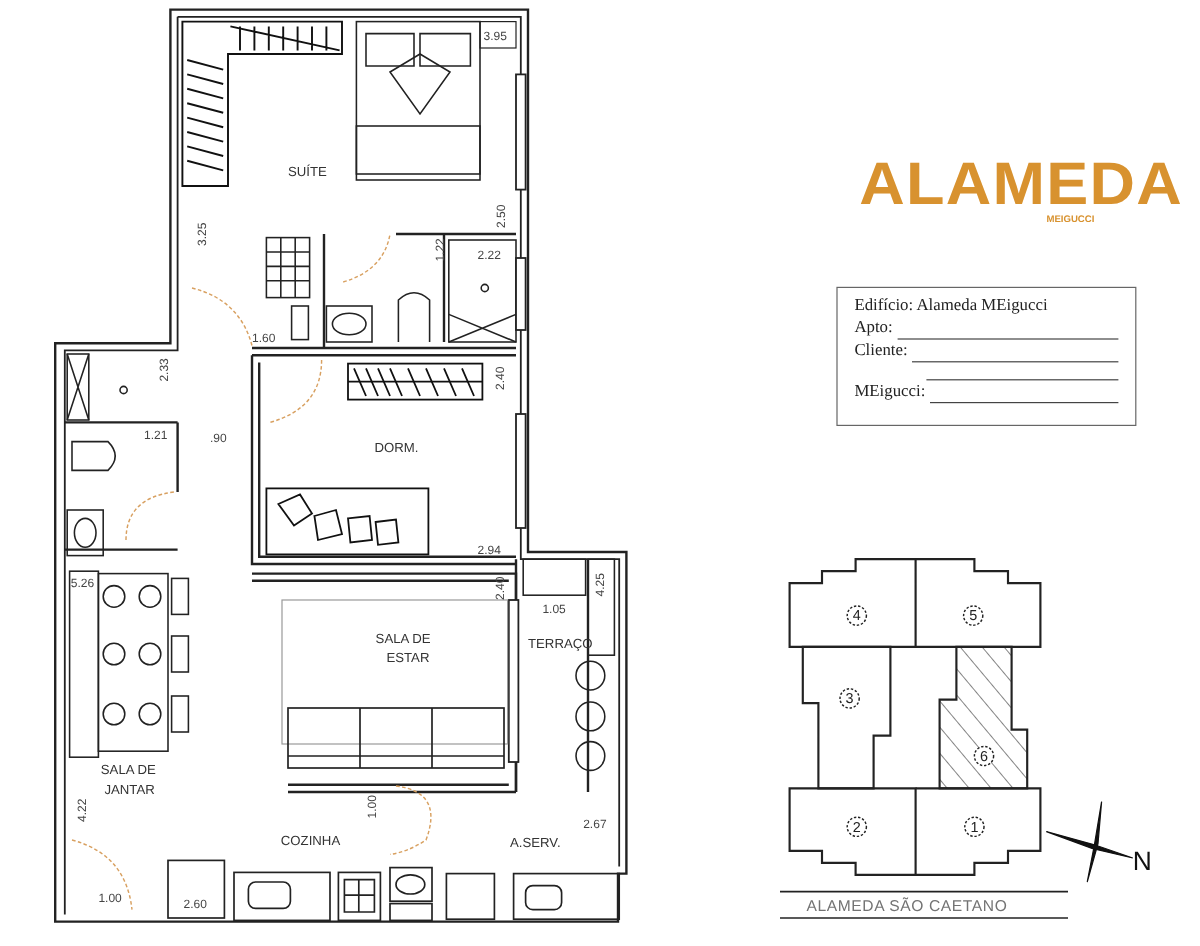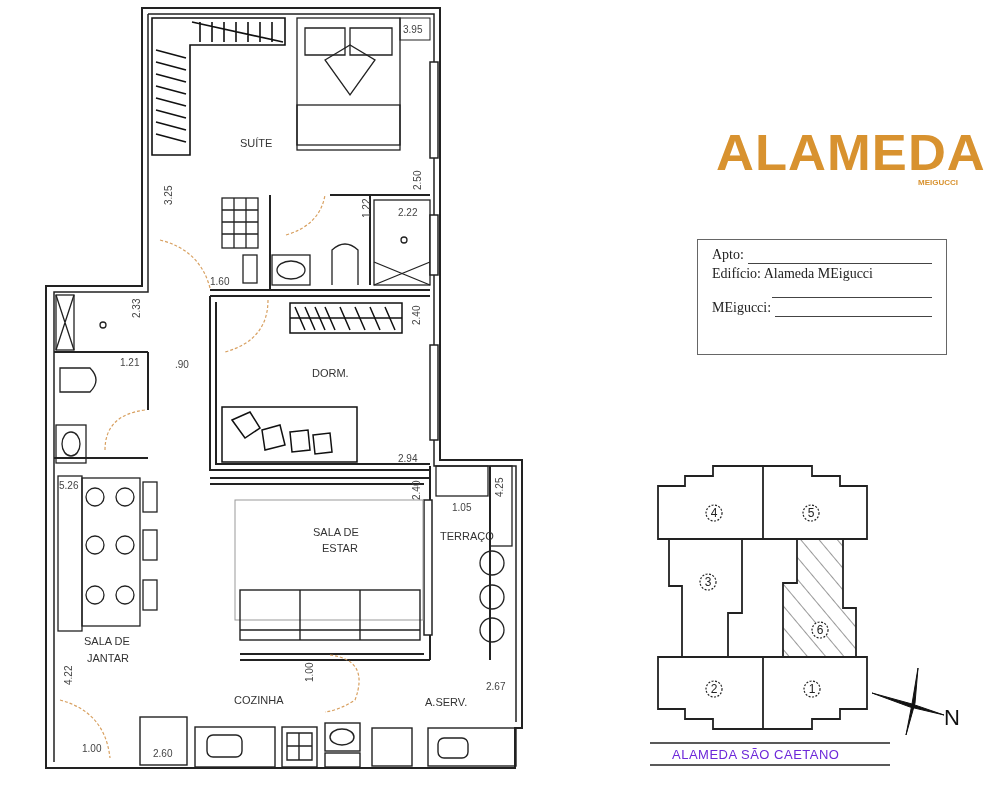--- a/index.html
+++ b/index.html
@@ -4,22 +4,22 @@
 <style>
   html,body{margin:0;padding:0;background:#ffffff;}
   body{width:1000px;height:788px;position:relative;overflow:hidden;font-family:"Liberation Sans",sans-serif;}
   svg{position:absolute;left:0;top:0;}
   .lbl{font-family:"Liberation Sans",sans-serif;font-size:11px;fill:#333;}
   .dim{font-family:"Liberation Sans",sans-serif;font-size:10px;fill:#444;}
   .info-box{position:absolute;left:697px;top:239px;width:250px;height:116px;border:1.5px solid #666;box-sizing:border-box;font-family:"Liberation Serif",serif;font-size:14px;color:#222;padding:5px 0 0 14px;line-height:19px;}
   .info-row{display:flex;align-items:flex-end;white-space:nowrap;}
   .info-line{flex:1;border-bottom:1px solid #444;height:14px;margin:0 14px 0 4px;}
   .logo{position:absolute;left:716px;top:124px;font-family:"Liberation Sans",sans-serif;font-weight:bold;font-size:50px;color:#d8922f;letter-spacing:1px;transform:scaleX(1.05);transform-origin:left;}
-  .logo-sub{position:absolute;left:872px;top:178px;font-family:"Liberation Sans",sans-serif;font-weight:bold;font-size:8px;color:#d8922f;margin-left:46px;}
-  .street{position:absolute;left:672px;top:747px;font-size:13px;color:#6d28d9;letter-spacing:0.5px;}
+  .logo-sub{position:absolute;left:872px;top:178px;font-family:"Liberation Sans",sans-serif;font-weight:bold;font-size:8px;color:#d8922f;}
+  .street{position:absolute;left:672px;top:747px;font-size:13px;color:#737373;letter-spacing:0.5px;}
   .north{position:absolute;left:944px;top:705px;font-size:22px;color:#111;}
 </style>
 </head>
 <body>
 
 <svg width="1000" height="788" viewBox="0 0 1000 788">
   <g stroke="#222" fill="none" stroke-width="2">
 
     <path d="M142,8 L440,8 L440,460 L522,460 L522,728 L515,728 L515,768 L46,768 L46,286 L142,286 Z"></path>
     <path d="M148,14 L434,14 L434,466 L516,466 L516,722 M54,762 L54,292 L148,292 L148,14" stroke-width="1.5"></path>
@@ -170,25 +170,29 @@
   <text class="dim" x="153" y="757">2.60</text>
   <text class="dim" x="0" y="0" transform="translate(313,682) rotate(-90)">1.00</text>
   <text class="dim" x="486" y="690">2.67</text>
 </svg>
 
 <div class="logo">ALAMEDA</div>
 <div class="logo-sub">MEIGUCCI</div>
 
 <div class="info-box">
   <div class="info-row">
+    <span>Edifício: Alameda MEigucci</span>
+  </div>
+  <div class="info-row">
     <span>Apto:</span>
     <span class="info-line"></span>
   </div>
   <div class="info-row">
-    <span>Edifício: Alameda MEigucci</span>
+    <span>Cliente:</span>
+    <span class="info-line"></span>
   </div>
   <div class="info-row">
     <span class="info-line" style="margin-left:60px"></span>
   </div>
   <div class="info-row">
     <span>MEigucci:</span>
     <span class="info-line"></span>
   </div>
 </div>
 

